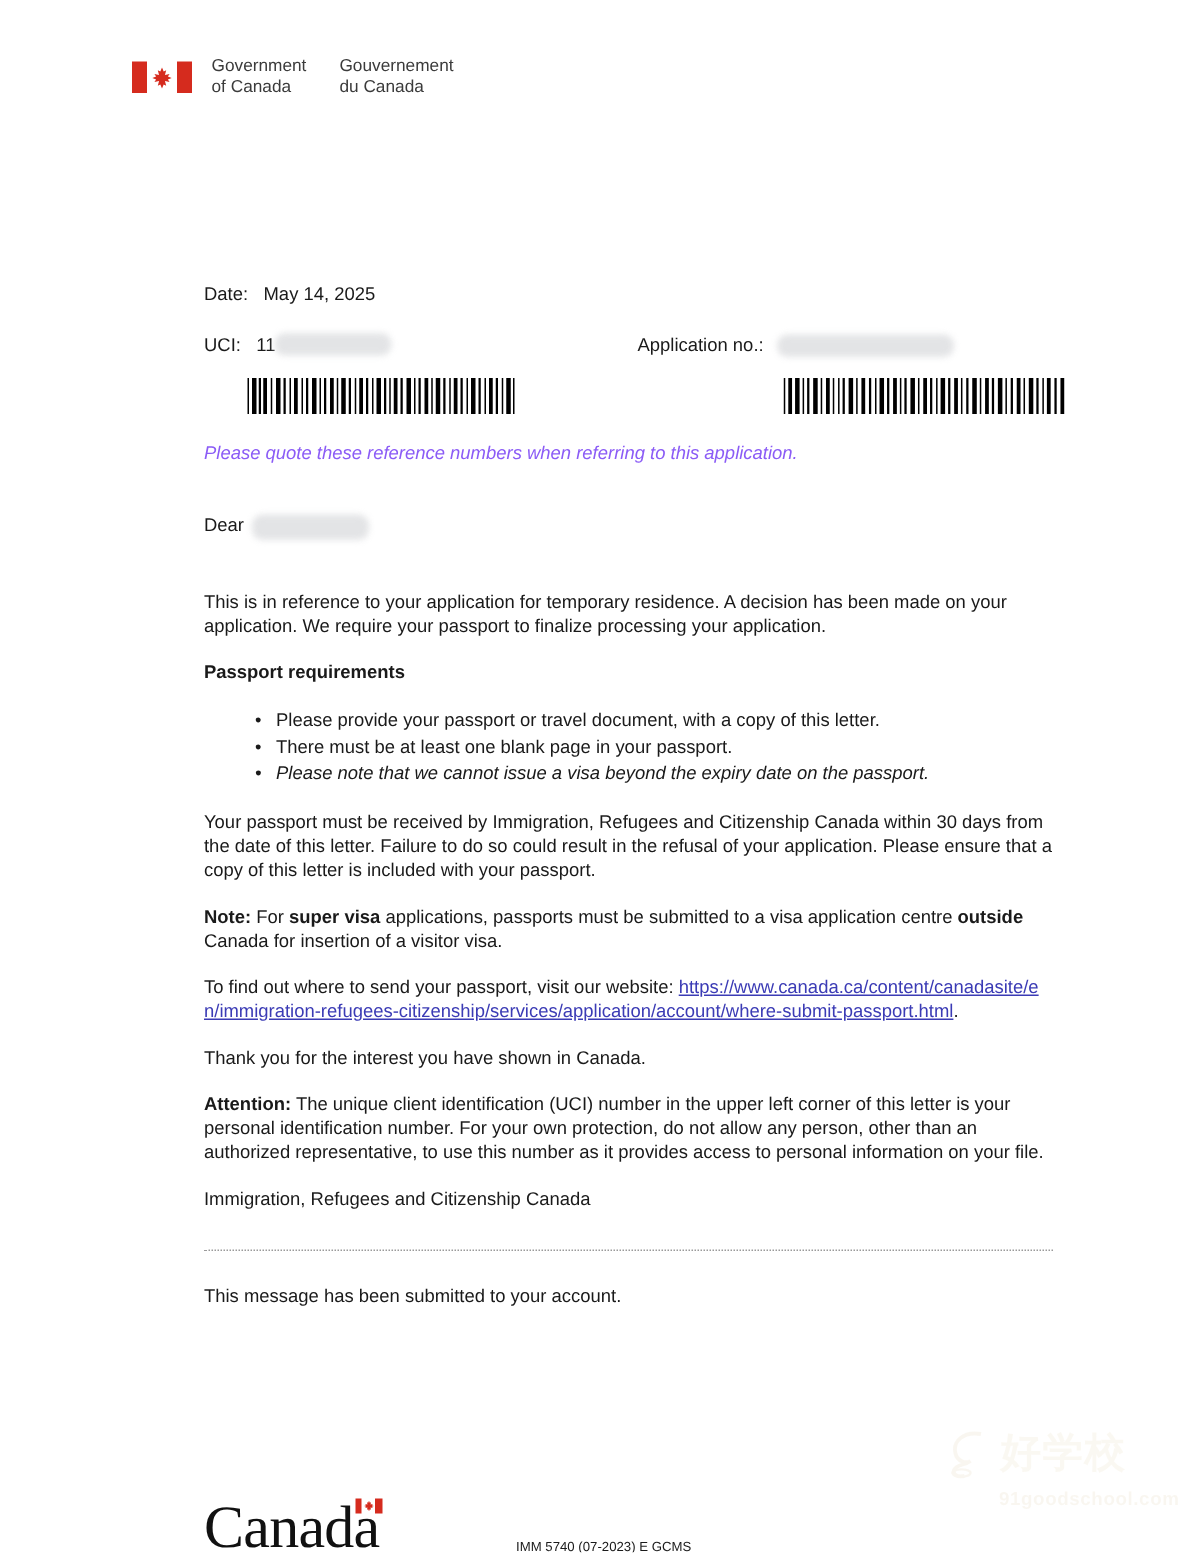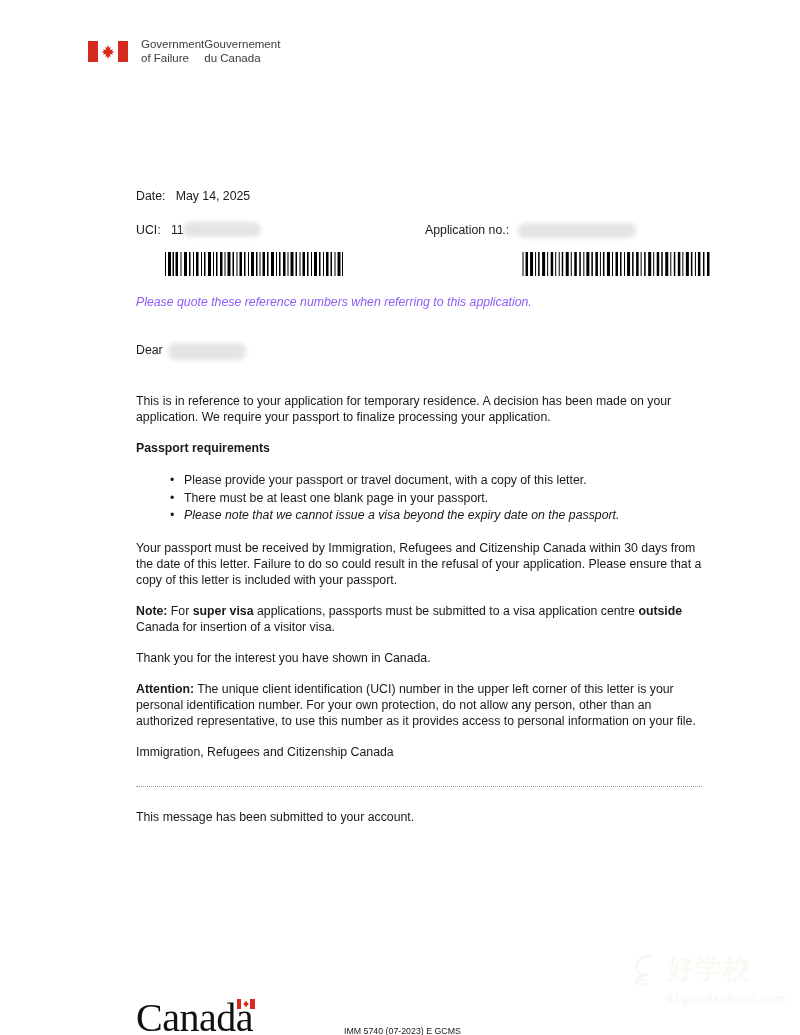--- a/index.html
+++ b/index.html
@@ -47,20 +47,21 @@
   .flag .leaf {
     position: absolute;
     left: 50%;
     top: 50%;
     transform: translate(-50%, -50%);
     width: 14px;
     height: 15px;
   }
   .goc-text {
     display: flex;
+    gap: 22px;
     font-size: 11.5px;
     line-height: 13.5px;
     color: #3b3b3b;
     white-space: nowrap;
   }
   .goc-text div span { display: block; }
 
   
   .letter {
     position: absolute;
@@ -253,21 +254,21 @@
     <div class="flag">
       <div class="bar left"></div>
       <div class="bar right"></div>
       <svg class="leaf" viewBox="0 0 100 105">
         <path fill="#d52b1e" d="M50 2 L58 22 L70 16 L64 38 L86 33 L78 45 L96 52 L78 60 L86 72 L64 67 L70 89 L58 83 L50 103 L42 83 L30 89 L36 67 L14 72 L22 60 L4 52 L22 45 L14 33 L36 38 L30 16 L42 22 Z"></path>
       </svg>
     </div>
     <div class="goc-text">
       <div>
         <span>Government</span>
-        <span>of Failure</span>
+        <span>of Canada</span>
       </div>
       <div>
         <span>Gouvernement</span>
         <span>du Canada</span>
       </div>
     </div>
   </div>
 
   <div class="letter">
 
@@ -413,20 +414,21 @@
     <ul class="reqs">
       <li>Please provide your passport or travel document, with a copy of this letter.</li>
       <li>There must be at least one blank page in your passport.</li>
       <li class="ital">Please note that we cannot issue a visa beyond the expiry date on the passport.</li>
     </ul>
 
     <p class="para">Your passport must be received by Immigration, Refugees and Citizenship Canada within 30 days from the date of this letter. Failure to do so could result in the refusal of your application. Please ensure that a copy of this letter is included with your passport.</p>
 
     <p class="para"><b>Note:</b><span> For </span><b>super visa</b><span> applications, passports must be submitted to a visa application centre </span><b>outside</b><span> Canada for insertion of a visitor visa.</span></p>
 
+    <p class="para"><span>To find out where to send your passport, visit our website: </span><a class="weblink" href="#">https://www.canada.ca/content/canadasite/en/immigration-refugees-citizenship/services/application/account/where-submit-passport.html</a><span>.</span></p>
 
     <p class="para">Thank you for the interest you have shown in Canada.</p>
 
     <p class="para"><b>Attention:</b><span>  The unique client identification (UCI) number in the upper left corner of this letter is your personal identification number. For your own protection, do not allow any person, other than an authorized representative, to use this number as it provides access to personal information on your file.</span></p>
 
     <p class="para">Immigration, Refugees and Citizenship Canada</p>
 
     <hr class="divider">
 
     <p class="closing">This message has been submitted to your account.</p>

